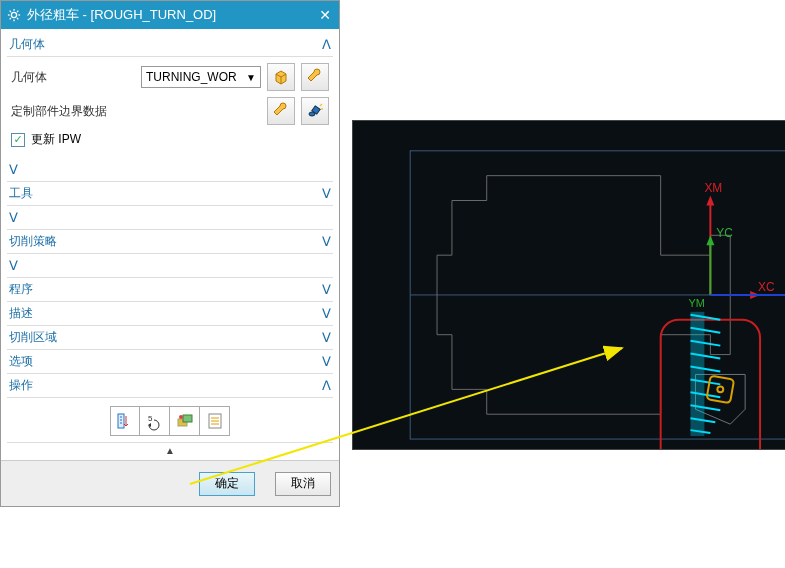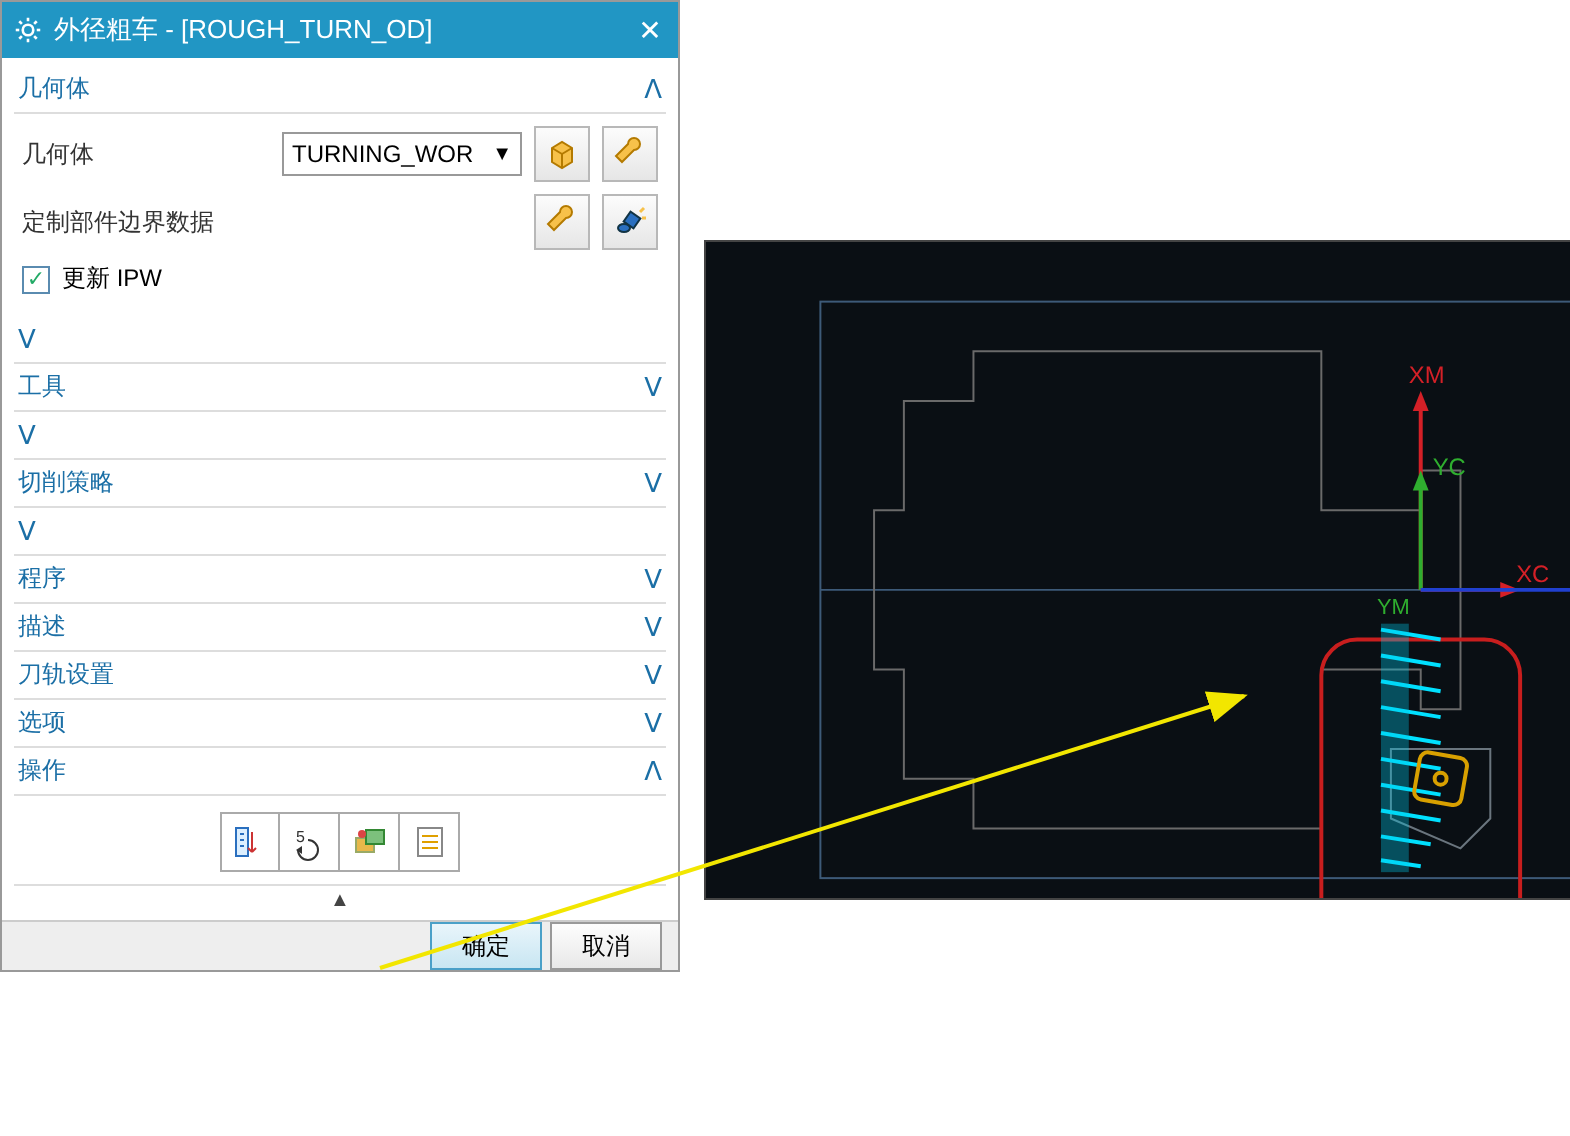--- a/index.html
+++ b/index.html
@@ -20,21 +20,21 @@
   .select { width: 120px; height: 22px; border: 1px solid #999; background: #fff; display: flex; align-items: center; padding: 0 4px; justify-content: space-between; cursor: pointer; }
   .select .arrow { font-size: 10px; }
   .iconbtn { width: 28px; height: 28px; border: 1px solid #b8b8b8; background: linear-gradient(#fcfcfc,#e6e6e6); margin-left: 6px; display: flex; align-items: center; justify-content: center; cursor: pointer; }
   .checkbox-row { display: flex; align-items: center; margin-top: 4px; }
   .checkbox { width: 14px; height: 14px; border: 1px solid #5a8bb0; margin-right: 6px; display: flex; align-items: center; justify-content: center; color: #2a6; font-size: 11px; cursor: pointer; }
   .ops { padding: 8px 0 6px 0; display: flex; justify-content: center; }
   .opstrip { display: flex; }
   .opbtn { width: 30px; height: 30px; border: 1px solid #aaa; background: #fff; display: flex; align-items: center; justify-content: center; cursor: pointer; position: relative; }
   .opbtn + .opbtn { border-left: none; }
   .collapse-bar { height: 16px; display: flex; align-items: center; justify-content: center; color: #444; font-size: 10px; cursor: pointer; border-top: 1px solid #ddd; }
-  .footer { height: 25px; background: #eee; border-top: 1px solid #ccc; display: flex; align-items: center; justify-content: flex-end; padding: 0 8px; gap: 4px; }
+  .footer { height: 46px; background: #eee; border-top: 1px solid #ccc; display: flex; align-items: center; justify-content: flex-end; padding: 0 8px; gap: 20px; }
   .btn { height: 24px; min-width: 56px; border: 1px solid #999; background: linear-gradient(#fdfdfd,#e8e8e8); cursor: pointer; padding: 0 10px; display: flex; align-items: center; justify-content: center; }
   .btn.primary { border: 1px solid #4aa0c8; background: linear-gradient(#e9f5fb,#c8e6f2); }
   .viewport { position: absolute; left: 352px; top: 120px; width: 508px; height: 330px; background: #0a0f14; border: 1px solid #444; }
   .vp-svg { width: 100%; height: 100%; }
   .arrowline { position: absolute; left: 0; top: 0; width: 785px; height: 568px; pointer-events: none; }
 </style>
 </head>
 <body>
 
 <div class="container">
@@ -124,21 +124,21 @@
         </div>
       <div class="section-hdr">
           <span class="label">程序</span>
           <span class="chev">ᐯ</span>
         </div>
       <div class="section-hdr">
           <span class="label">描述</span>
           <span class="chev">ᐯ</span>
         </div>
       <div class="section-hdr">
-          <span class="label">刀轨设置</span>
+          <span class="label">切削区域</span>
           <span class="chev">ᐯ</span>
         </div>
       <div class="section-hdr">
           <span class="label">选项</span>
           <span class="chev">ᐯ</span>
         </div>
       <div class="section-hdr">
           <span class="label">操作</span>
           <span class="chev">ᐱ</span>
         </div>

